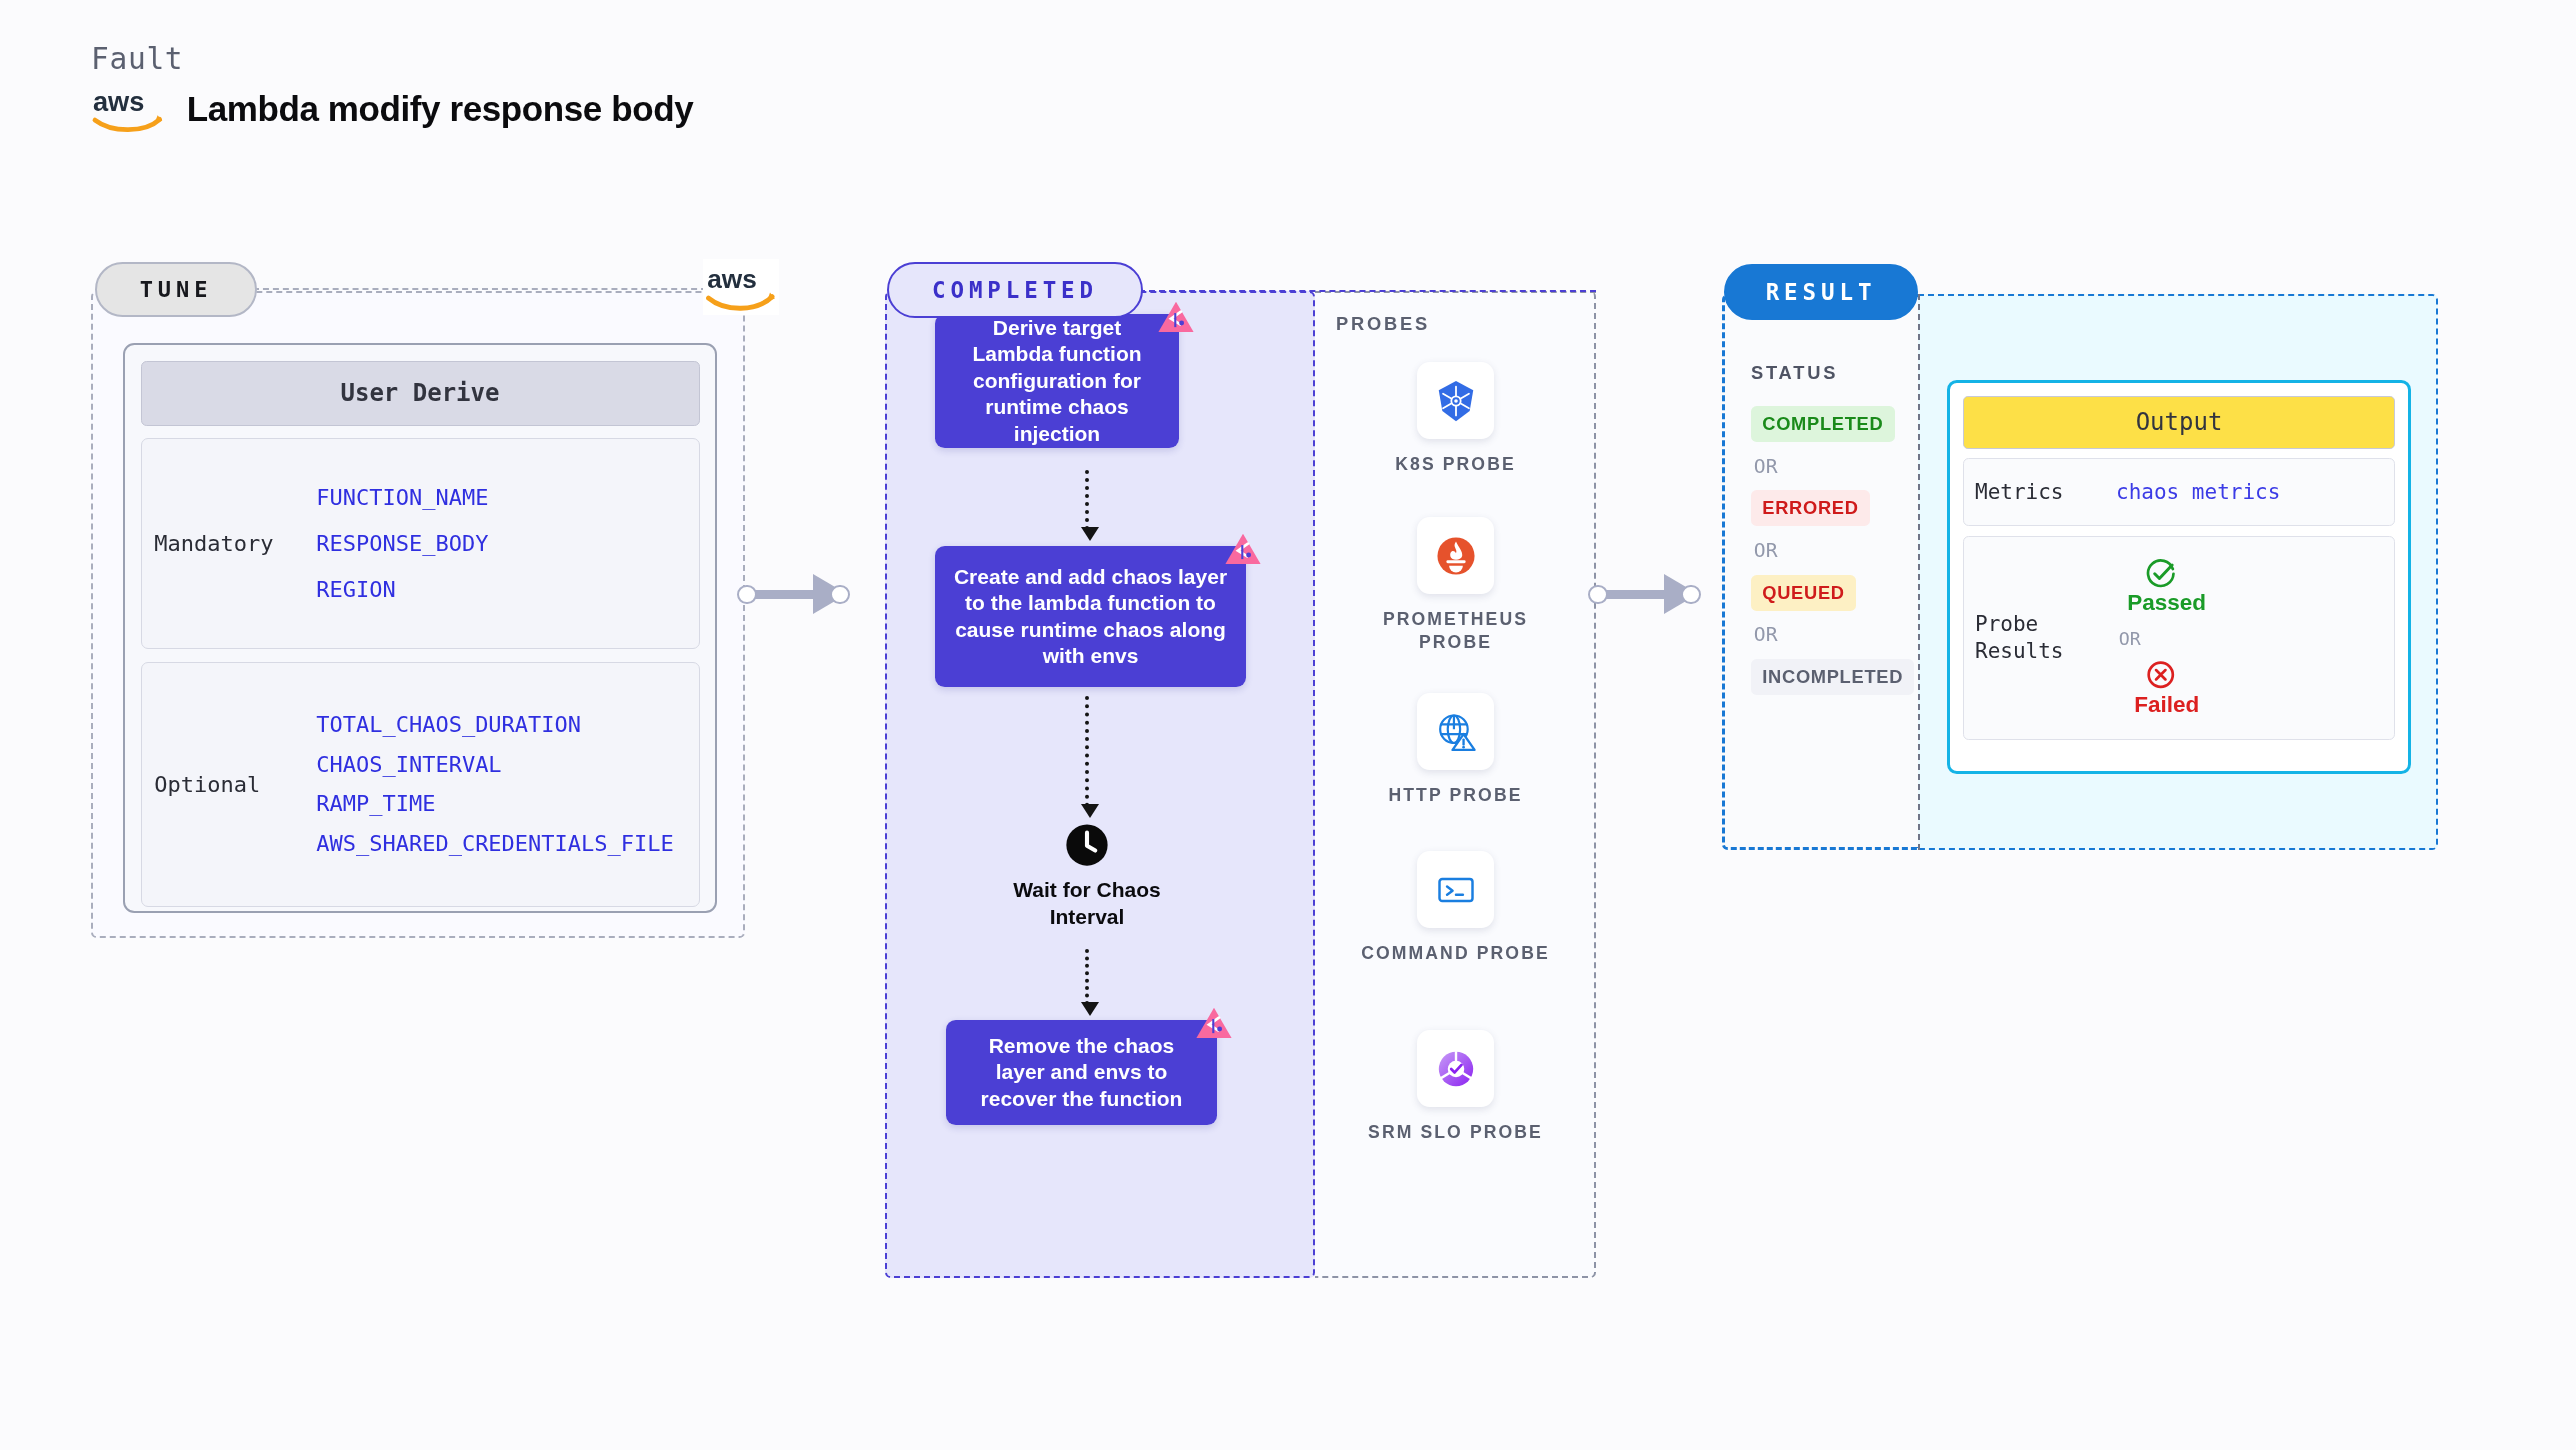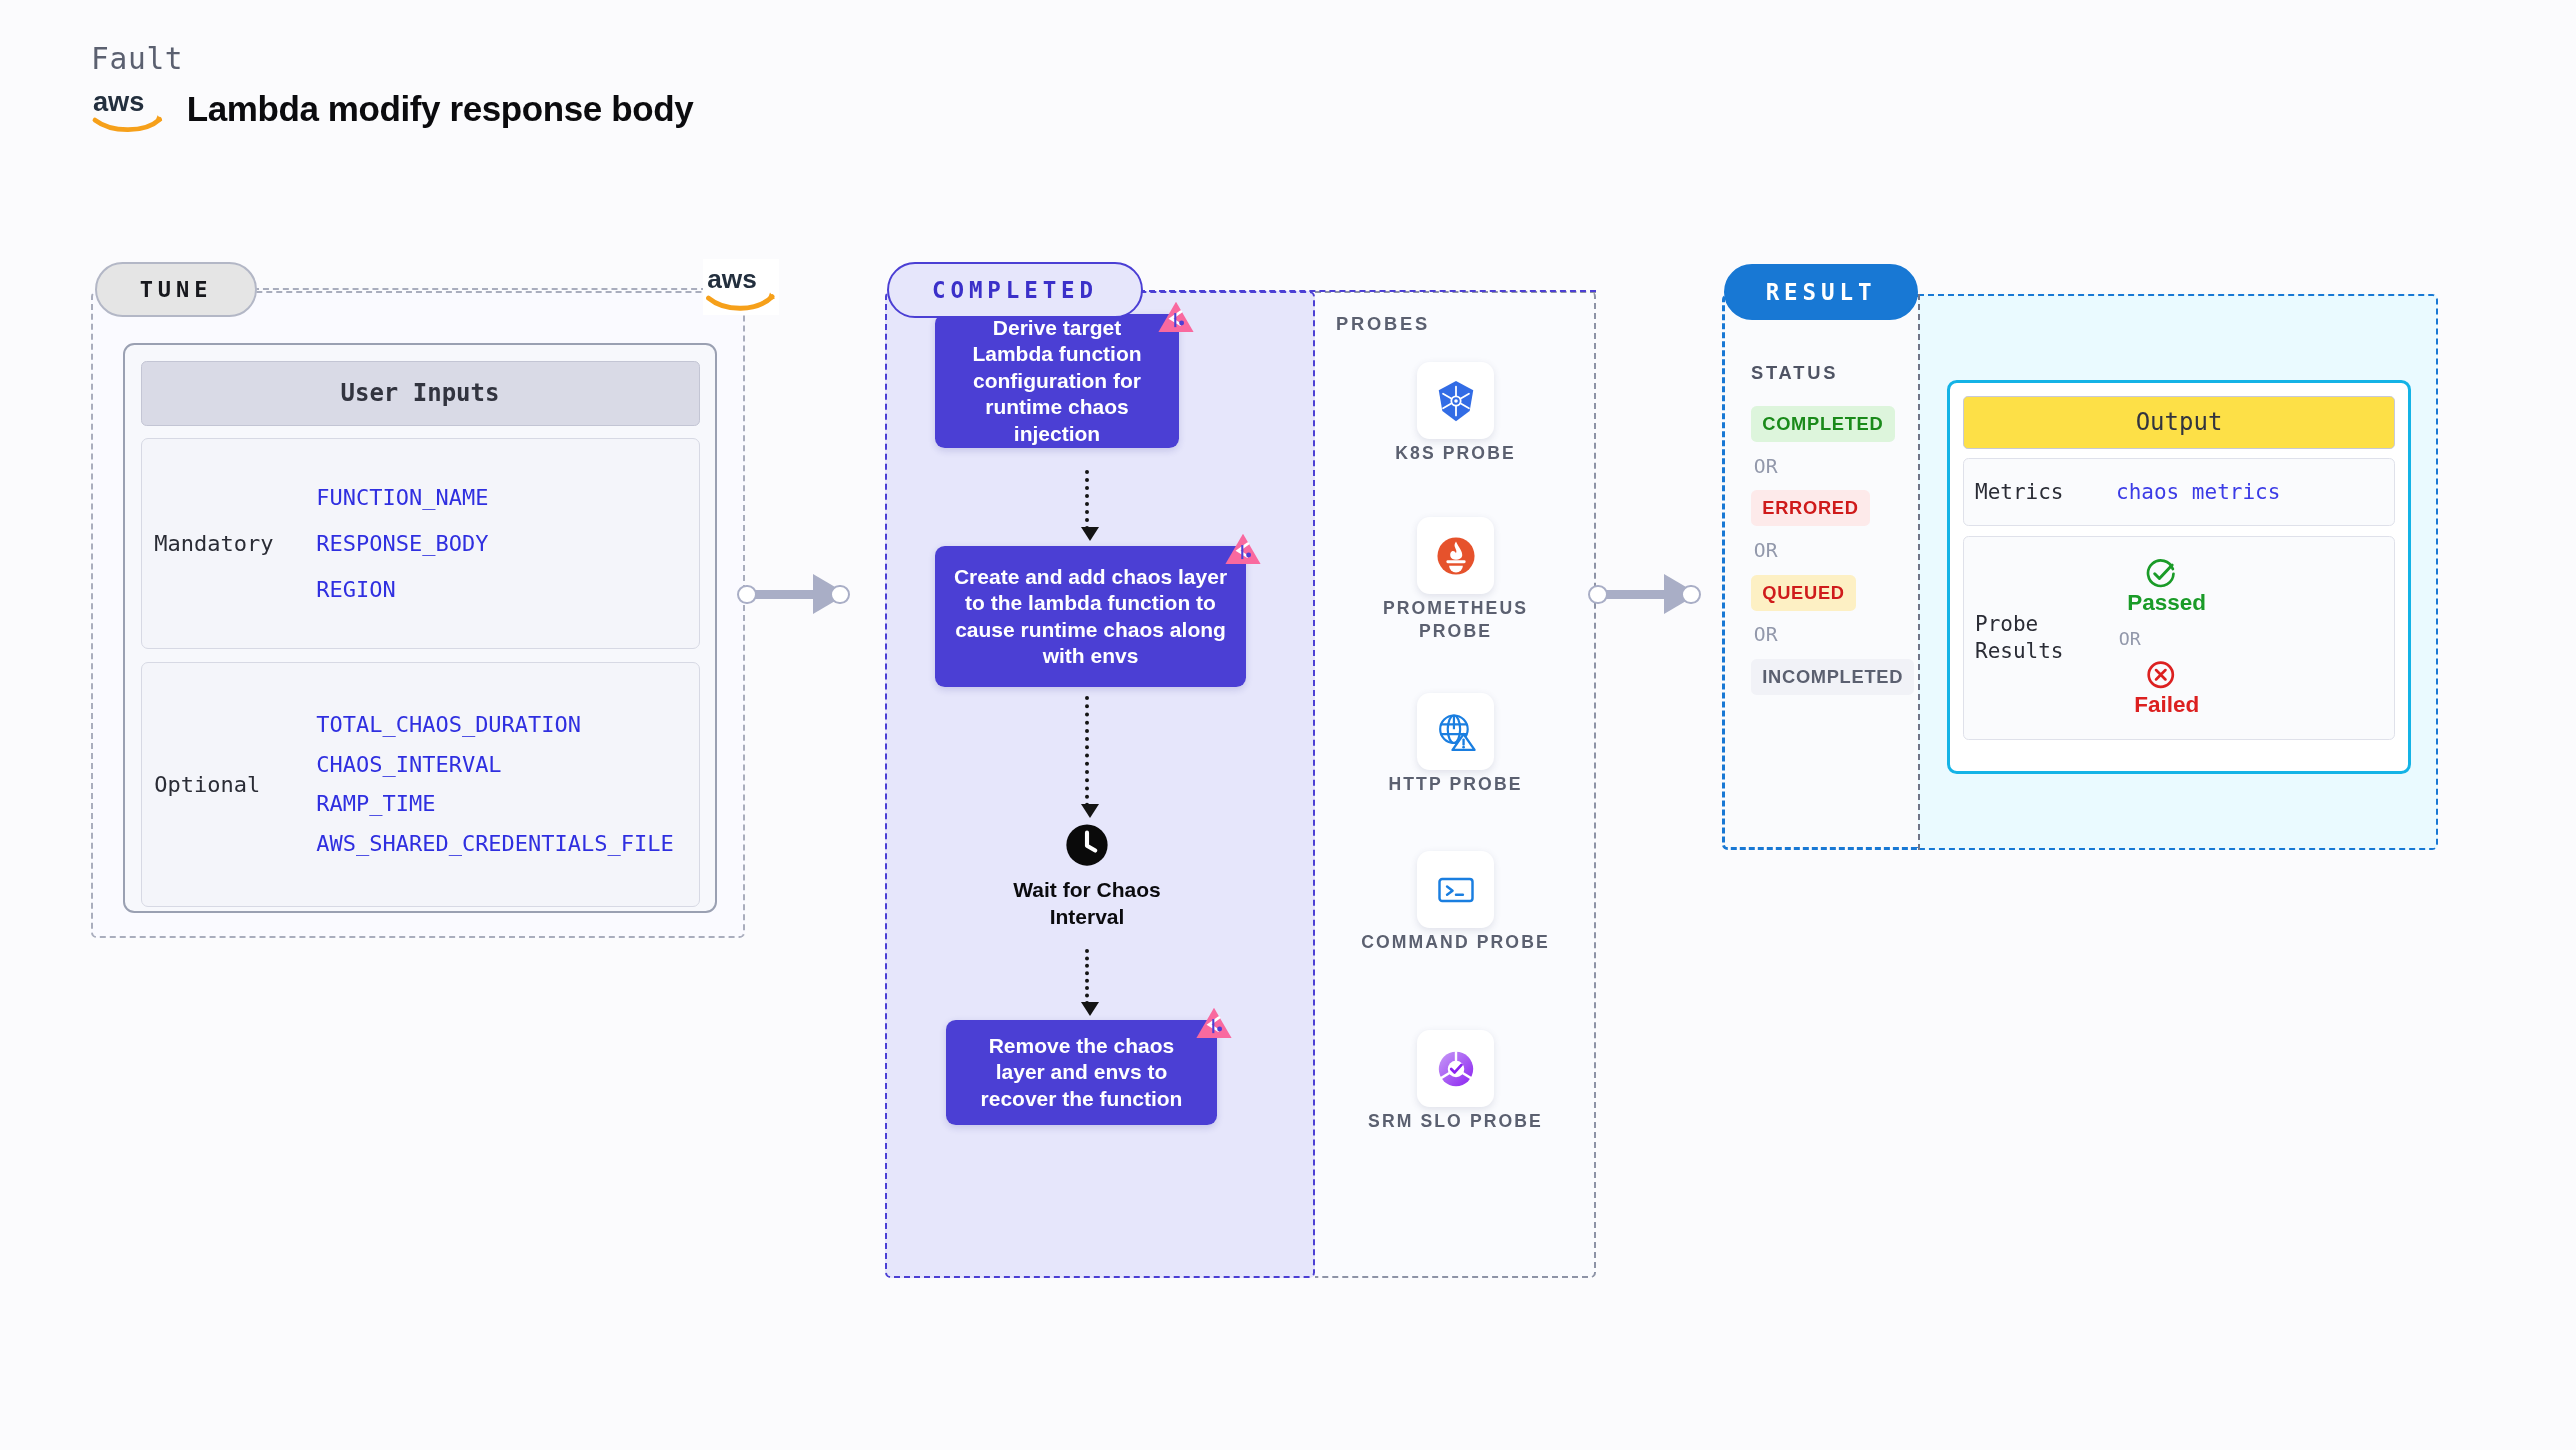--- a/index.html
+++ b/index.html
@@ -175,21 +175,21 @@
     font-size: 18.3px; font-weight: bold; color: #5b6070; letter-spacing: 2.8px;
   }
   .probe-item { position: absolute; width: 211px; text-align: center; left: 1350px; }
   .probe-icon-tile {
     width: 77px; height: 77px; margin: 0 auto;
     background: #ffffff; border-radius: 12.7px;
     box-shadow: 0 2.1px 7px rgba(60,70,110,0.13);
     display: flex; align-items: center; justify-content: center;
   }
   .probe-label {
-    margin-top: 3px; font-size: 17.6px; font-weight: bold;
+    margin-top: 14px; font-size: 17.6px; font-weight: bold;
     color: #5b6070; letter-spacing: 2.1px; line-height: 1.3;
   }
   #probe-0 { top: 362px; }
   #probe-1 { top: 517px; }
   #probe-2 { top: 693px; }
   #probe-3 { top: 851px; }
   #probe-4 { top: 1030px; }
 
   
   #result-outline {
@@ -280,21 +280,21 @@
 </div>
 <div id="aws-logo-tune">
   <svg viewBox="0 0 110 80" width="76" height="56">
     <text x="6" y="42" font-family="Liberation Sans, sans-serif" font-size="38" font-weight="bold" fill="#232f3e">aws</text>
     <path d="M8 56 C 32 76, 78 76, 100 54" stroke="#f6a01a" stroke-width="7" fill="none" stroke-linecap="round"></path>
     <path d="M97 48 L104 57 L93 60 Z" fill="#f6a01a"></path>
   </svg>
 </div>
 
 <div id="user-inputs-card">
-  <div id="user-inputs-header">User Inputs</div>
+  <div id="user-inputs-header">User Derive</div>
 
   <div class="param-group" id="mandatory-group">
     <div class="param-kind">Mandatory</div>
     <div class="param-list">
       <div class="param-item">FUNCTION_NAME</div>
       <div class="param-item">RESPONSE_BODY</div>
       <div class="param-item">REGION</div>
     </div>
   </div>
 

